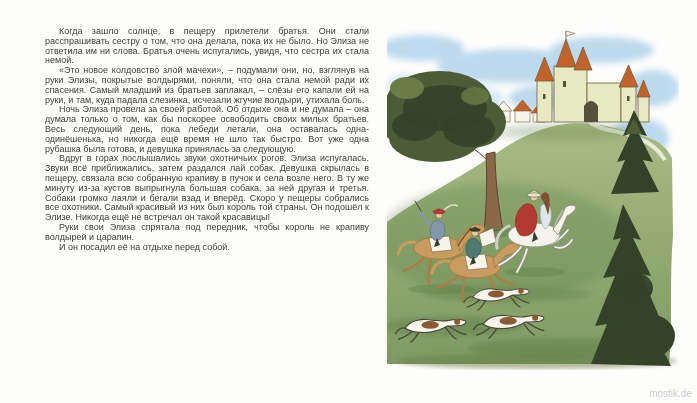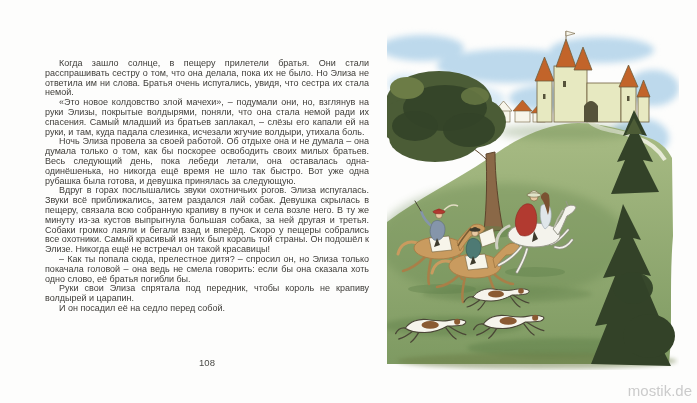--- a/index.html
+++ b/index.html
@@ -1,24 +1,24 @@
 <!DOCTYPE html>
 <html lang="ru" style="--sky: #bdd9ec; --sky_light: #d9eaf5; --hill_top: #a9bc85; --meadow: #7e9a62; --meadow_dark: #60804a; --tree_mid: #4b5c36; --tree_dark: #334228; --trunk: #8a6847; --trunk_dark: #5d452c; --castle_wall: #e7e9c1; --roof: #c2642a; --house_white: #f7f5ea; --outline: #6f5e3c; --red_cloak: #b23a30; --blue_coat: #8595aa; --teal_coat: #4e7a74; --tan_horse: #c99b5f; --tan_dark: #a97f48; --white_horse: #f4f3ec; --dog_brown: #8a5a32; --ink: #4a4636;"><head>
 <meta charset="utf-8">
 <style>
   html,body{margin:0;padding:0;background:#fff;}
   .scan{position:relative;width:697px;height:403px;background:#fdfdfc;overflow:hidden;
         font-family:"Liberation Sans", sans-serif;}
   .page-text{position:absolute;left:45px;top:27px;width:324px;
         font-size:9px;line-height:9.8px;text-align:justify;color:#3e3c38;
-        letter-spacing:0px;margin-top:32px;}
+        letter-spacing:0px;}
   .page-text p{margin:0;text-indent:14px;}
   .page-number{position:absolute;left:45px;top:357px;width:324px;text-align:center;
         font-size:9.5px;color:#4a4a46;}
-  .watermark{position:absolute;right:5px;bottom:4px;font-size:15px;color:#cbcbcb;}
+  .watermark{position:absolute;right:5px;bottom:4px;font-size:10px;color:#cbcbcb;}
   .illustration{position:absolute;left:387px;top:26px;}
 
   
   .f-sky{fill:var(--sky,#bdd9ec)} .f-skyl{fill:var(--sky_light,#d9eaf5)}
   .f-wall{fill:var(--castle_wall,#e7e9c1)} .f-roof{fill:var(--roof,#c2642a)}
   .f-house{fill:var(--house_white,#f7f5ea)} .f-gate{fill:#55523a}
   .f-trunk{fill:var(--trunk,#8a6847)} .f-treemid{fill:var(--tree_mid,#4b5c36)}
   .f-treedark{fill:var(--tree_dark,#334228)} .f-olive{fill:#6c7c46}
   .f-meadowdark{fill:var(--meadow_dark,#60804a)}
   .f-red{fill:var(--red_cloak,#b23a30)} .f-bluecoat{fill:var(--blue_coat,#8595aa)}
@@ -47,26 +47,24 @@
 </head>
 <body>
 
 <div class="scan">
 
   <div class="page-text" lang="ru">
     <p>Когда зашло солнце, в пещеру прилетели братья. Они стали расспрашивать сестру о том, что она делала, пока их не было. Но Элиза не ответила им ни слова. Братья очень испугались, увидя, что сестра их стала немой.</p>
     <p>«Это новое колдовство злой мачехи», – подумали они, но, взглянув на руки Элизы, покрытые волдырями, поняли, что она стала немой ради их спасения. Самый младший из братьев заплакал, – слёзы его капали ей на руки, и там, куда падала слезинка, исчезали жгучие волдыри, утихала боль.</p>
     <p>Ночь Элиза провела за своей работой. Об отдыхе она и не думала – она думала только о том, как бы поскорее освободить своих милых братьев. Весь следующий день, пока лебеди летали, она оставалась одна-одинёшенька, но никогда ещё время не шло так быстро. Вот уже одна рубашка была готова, и девушка принялась за следующую.</p>
     <p>Вдруг в горах послышались звуки охотничьих рогов. Элиза испугалась. Звуки всё приближались, затем раздался лай собак. Девушка скрылась в пещеру, связала всю собранную крапиву в пучок и села возле него. В ту же минуту из-за кустов выпрыгнула большая собака, за ней другая и третья. Собаки громко лаяли и бегали взад и вперёд. Скоро у пещеры собрались все охотники. Самый красивый из них был король той страны. Он подошёл к Элизе. Никогда ещё не встречал он такой красавицы!</p>
-    <p>– Как ты попала сюда, прелестное дитя? – спросил он, но Элиза только покачала головой – она ведь не смела говорить: если бы она сказала хоть одно слово, её братья погибли бы.</p>
     <p>Руки свои Элиза спрятала под передник, чтобы король не крапиву волдырей и царапин.</p>
-    <p>И он посадил её на седло перед собой.</p>
+    <p>И он посадил её на отдыхе перед собой.</p>
   </div>
 
-  <div class="page-number">108</div>
 
   <svg class="illustration" width="292" height="344" viewBox="0 0 292 344" role="img" aria-label="Watercolor illustration: a king in a red cloak on a white horse carries Eliza, followed by two huntsmen on tan horses and three white-and-brown hounds running across a green meadow; a pale castle with orange conical roofs and small red-roofed houses stands on a hill; a large leafy tree on the left and dark fir trees on the right under a blue cloudy sky">
     <defs>
       <linearGradient id="hillgrad" x1="0" y1="95" x2="0" y2="338" gradientUnits="userSpaceOnUse">
         <stop offset="0" stop-color="#a9bc85"></stop>
           <stop offset="1" stop-color="#7e9a62"></stop>
       </linearGradient>
       <g id="dog">
         <path class="s-dogleg" d="M44,13 C50,17 55,20 60,21 M41,14 C45,19 47,23 51,25 M12,17 C7,21 3,24 -2,25 M17,18 C14,23 12,26 9,28"></path>
         <path class="s-dogleg" d="M5,15 C0,14 -3,16 -5,20"></path>

